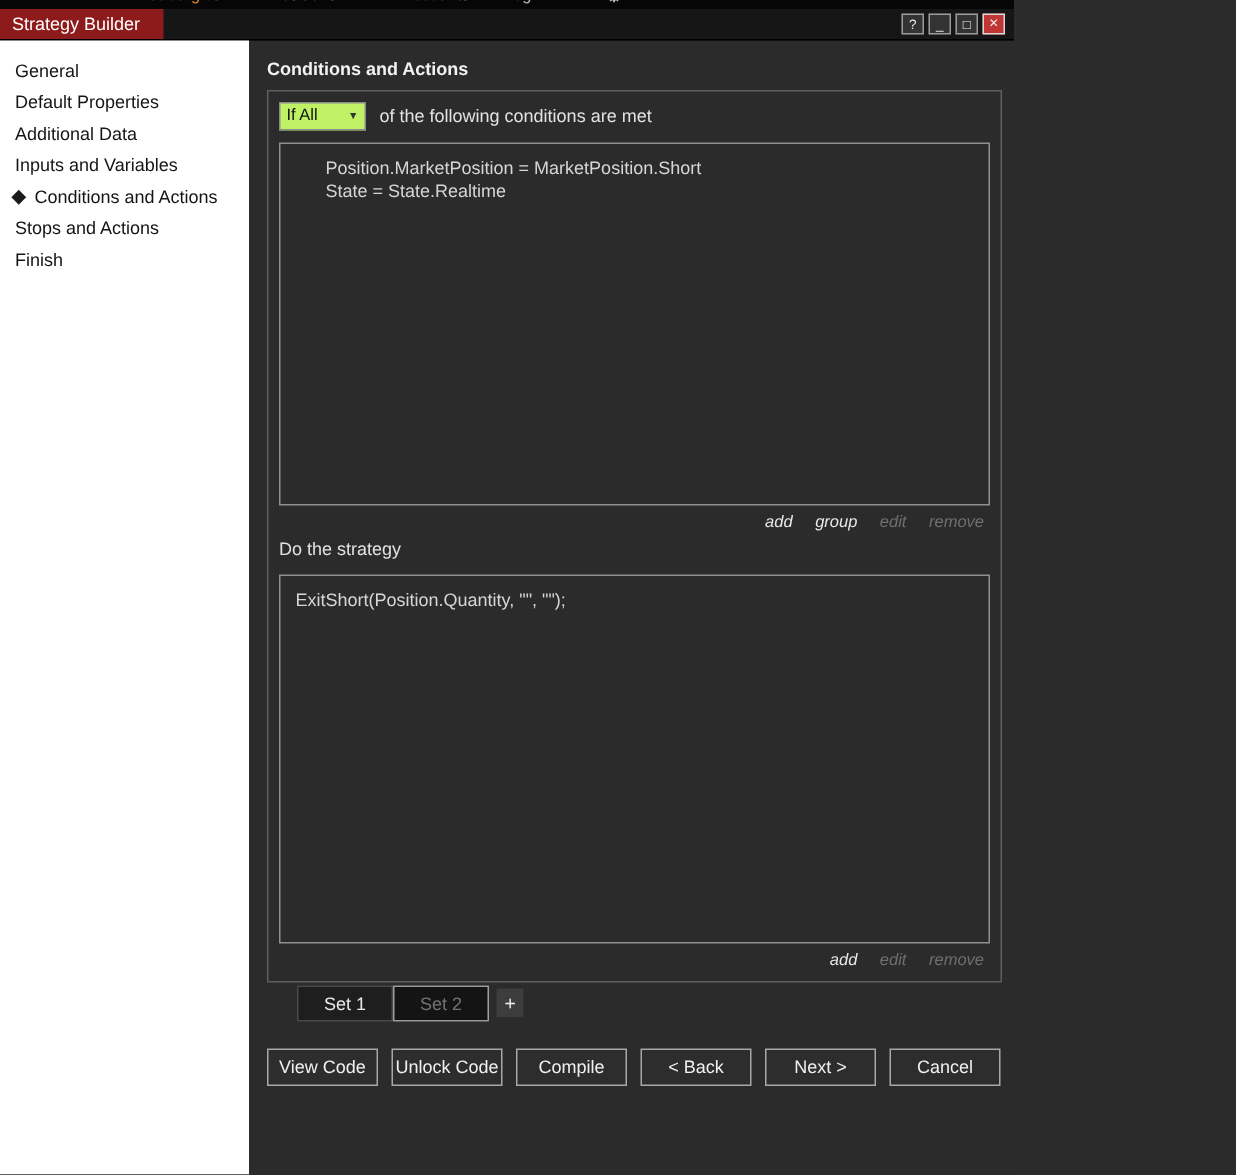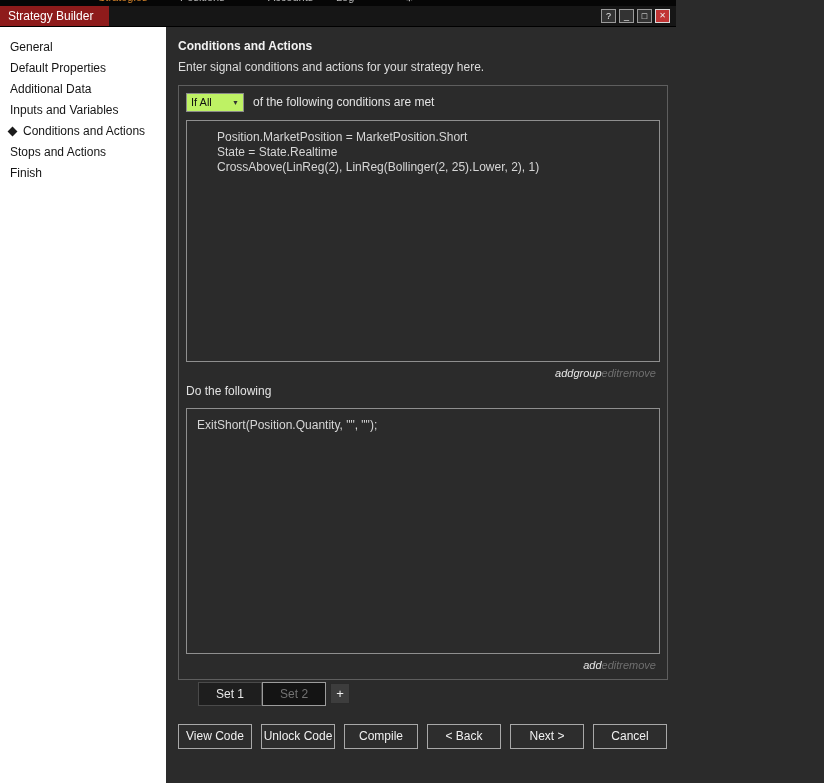--- a/index.html
+++ b/index.html
@@ -39,21 +39,21 @@
   .combo{width:58px;height:19px;background:#bef264;border:1px solid #8a8a8a;color:#111111;
     font-size:11px;display:flex;align-items:center;padding:0 4px;cursor:pointer;}
   .combo .arrow{margin-left:auto;font-size:7px;color:#333333;}
   .match-text{font-size:12px;color:#e2e2e2;margin-left:9px;}
 
   .codebox{border:1px solid #8f8f8f;background:#2b2b2b;margin-top:8px;font-size:12px;
     color:#d6d6d6;line-height:15px;overflow:hidden;}
   .codebox.cond{height:242px;padding:9px 16px 0 30px;}
   .codebox.act{height:246px;padding:9px 6px 0 10px;}
 
-  .links{display:flex;justify-content:flex-end;font-size:11px;font-style:italic;
+  .links{display:flex;justify-content:flex-end;gap:15px;font-size:11px;font-style:italic;
     margin:5px 4px 0 0;height:14px;}
   .link{color:#e8e8e8;cursor:pointer;}
   .link.disabled{color:#6f6f6f;cursor:default;}
   .do-label{font-size:12px;color:#e2e2e2;margin-top:3px;height:16px;}
 
   
   .tabs{display:flex;margin:2px 0 0 20px;height:25px;flex:none;align-items:flex-start;}
   .tab{height:24px;line-height:22px;padding:0 17px;font-size:12px;color:#e8e8e8;
     background:#1e1e1e;border:1px solid #4a4a4a;cursor:pointer;}
   .tab.active{color:#737373;background:#141414;border-color:#9c9c9c;}
@@ -98,46 +98,44 @@
       <div class="side-item active">
         <span class="diamond"></span>
         <span>Conditions and Actions</span>
       </div>
       <div class="side-item">Stops and Actions</div>
       <div class="side-item">Finish</div>
     </aside>
 
     <main class="main">
       <div class="page-title">Conditions and Actions</div>
-      <div class="page-sub">Enter signal conditions and actions for your strategy here.</div>
 
       <section class="panel">
 
         <div class="match-row">
           <div class="combo">
             <span>If All</span>
             <span class="arrow">▼</span>
           </div>
           <span class="match-text">of the following conditions are met</span>
         </div>
 
         <div class="codebox cond">
           <div>Position.MarketPosition = MarketPosition.Short</div>
           <div>State = State.Realtime</div>
-          <div>CrossAbove(LinReg(2), LinReg(Bollinger(2, 25).Lower, 2), 1)</div>
         </div>
 
         <div class="links">
           <span class="link">add</span>
           <span class="link">group</span>
           <span class="link disabled">edit</span>
           <span class="link disabled">remove</span>
         </div>
 
-        <div class="do-label">Do the following</div>
+        <div class="do-label">Do the strategy</div>
 
         <div class="codebox act">
           <div>ExitShort(Position.Quantity, "", "");</div>
         </div>
 
         <div class="links">
           <span class="link">add</span>
           <span class="link disabled">edit</span>
           <span class="link disabled">remove</span>
         </div>

